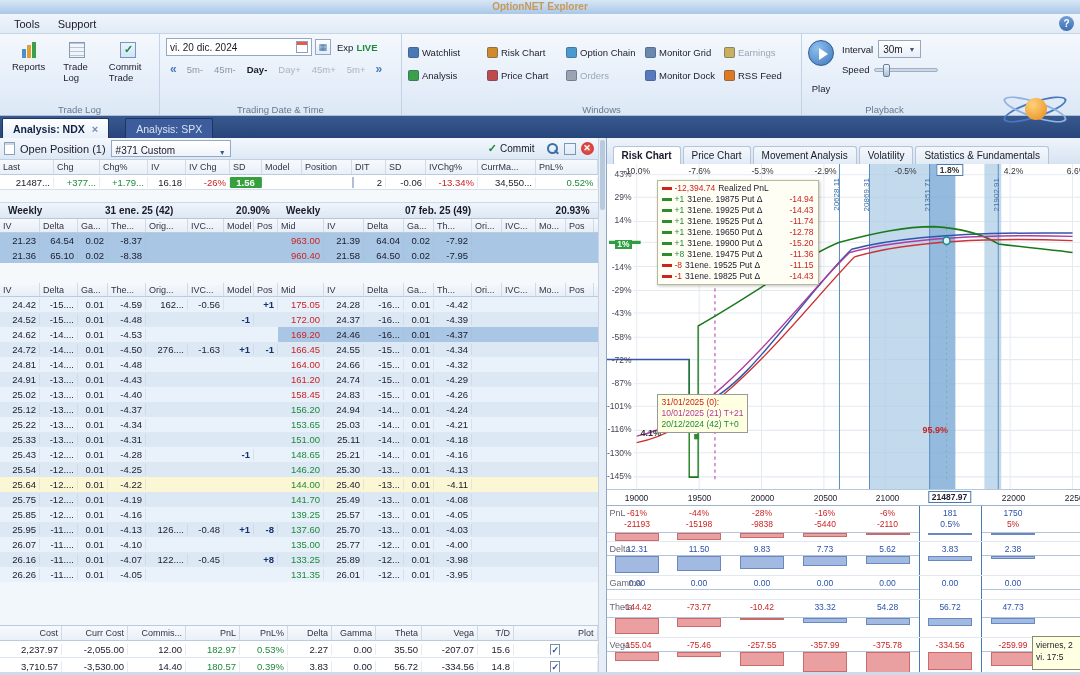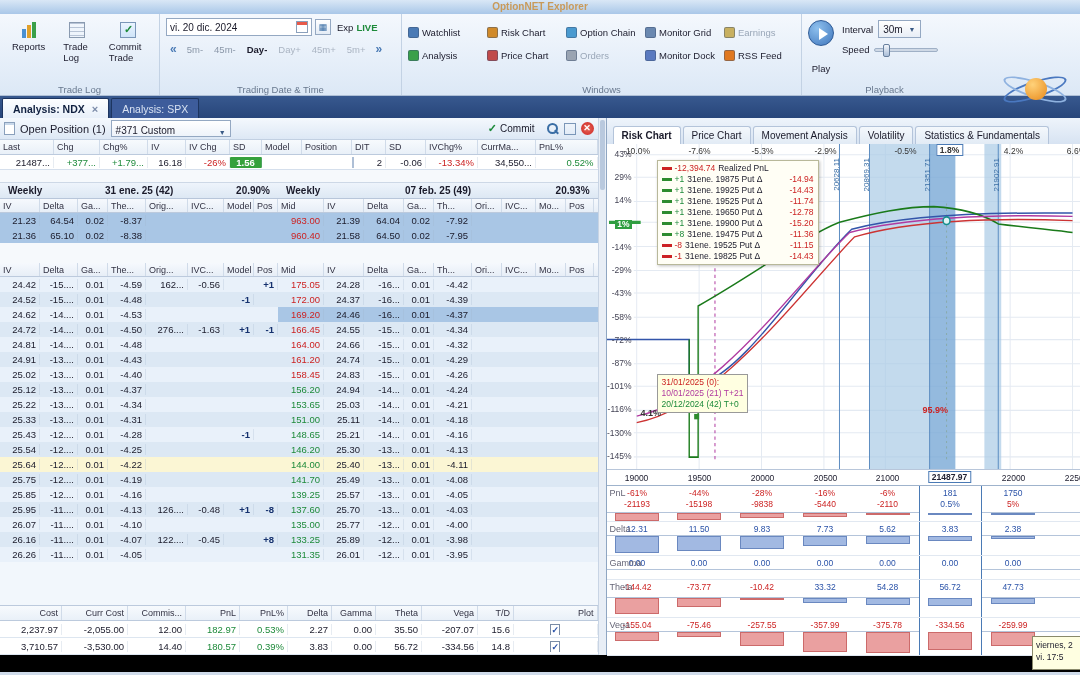--- a/index.html
+++ b/index.html
@@ -49,21 +49,21 @@
 .pb-row{display:flex;align-items:center;gap:5px}
 .mini-select{height:17px;border:1px solid #94a8c2;background:linear-gradient(#fff,#e8eef6);display:flex;align-items:center;padding:8px 4px;gap:6px;font-size:10px}
 .caret{font-size:7px;color:#3a5a86}
 .slider{width:64px;height:4px;background:#cfd9e6;border:1px solid #9fb0c6;position:relative;border-radius:2px}
 .slider-thumb{position:absolute;left:8px;top:-5px;width:7px;height:13px;background:linear-gradient(#f2f6fb,#aabed8);border:1px solid #68809e;border-radius:2px}
 .logo{position:absolute;right:10px;top:46px;width:70px;height:58px}
 .logo .core{position:absolute;left:25px;top:18px;width:22px;height:22px;border-radius:50%;background:radial-gradient(circle at 35% 30%,#ffd27a,#e8891a)}
 .logo .orbit{position:absolute;left:2px;top:21px;width:66px;height:17px;border:2px solid #4a78c0;border-radius:50%;transform:rotate(-18deg)}
 .logo .orbit2{position:absolute;left:2px;top:21px;width:66px;height:17px;border:2px solid #8fb2e0;border-radius:50%;transform:rotate(18deg)}
 
-.doctabs{height:22px;background:linear-gradient(#38598f,#27457a);display:flex;align-items:flex-end;padding-left:2px;gap:2px}
+.doctabs{height:22px;background:linear-gradient(#38598f,#27457a);display:flex;align-items:flex-end;padding-left:2px;gap:16px}
 .doctab{height:20px;padding:0 10px;font-size:10.5px;display:flex;align-items:center;gap:7px;background:#3d5c9b;color:#d8e2f2;border:1px solid #1d3560;border-bottom:none;border-radius:2px 2px 0 0}
 .doctab.active{background:linear-gradient(#fdfeff,#e8f0fa);color:#102040;font-weight:bold}
 .tab-close{color:#7a8aa8;font-size:11px;font-weight:bold}
 
 .main{display:flex;height:537px}
 .left-panel{width:602px;display:flex;flex-direction:column;background:#f2f7fc;overflow:hidden}
 .pos-toolbar{height:22px;display:flex;align-items:center;gap:5px;background:linear-gradient(#f4f8fd,#dde8f5);border-bottom:1px solid #c2d0e2;padding:0 4px;flex:0 0 auto}
 .icon-doc{width:11px;height:13px;background:#fff;border:1px solid #8aa0bc;box-shadow:inset 0 2px 0 #c8d8ea}
 .select{border:1px solid #94a8c2;background:linear-gradient(#fff,#eef3fa);height:17px;display:flex;align-items:flex-end;gap:8px;padding:0 4px;font-size:10px;min-width:120px;justify-content:space-between}
 .commit-btn{display:flex;align-items:center;gap:3px;padding:1px 5px;border:1px solid transparent;font-size:10px}
@@ -161,20 +161,25 @@
 .gv2:empty,.gv1:empty{display:none}
 .corner-tip{position:absolute;left:1032px;top:636px;width:60px;height:34px;background:#ffffe1;border:1px solid #8a8a6a;padding:2px 3px;font-size:8.5px;line-height:12px;z-index:50;overflow:hidden;white-space:nowrap}
 </style>
 </head>
 <body>
 
 <div class="window">
 
   <div class="titlebar"><span>OptionNET Explorer</span></div>
 
+  <div class="menubar">
+    <span class="menu-item">Tools</span>
+    <span class="menu-item">Support</span>
+    <span class="help-icon">?</span>
+  </div>
 
   <div class="ribbon">
     <div class="rgroup" style="width:160px">
       <div class="rbtns">
         <div class="big-btn">
           <span class="icon-reports">
               <i></i>
               <i></i>
               <i></i>
             </span>

